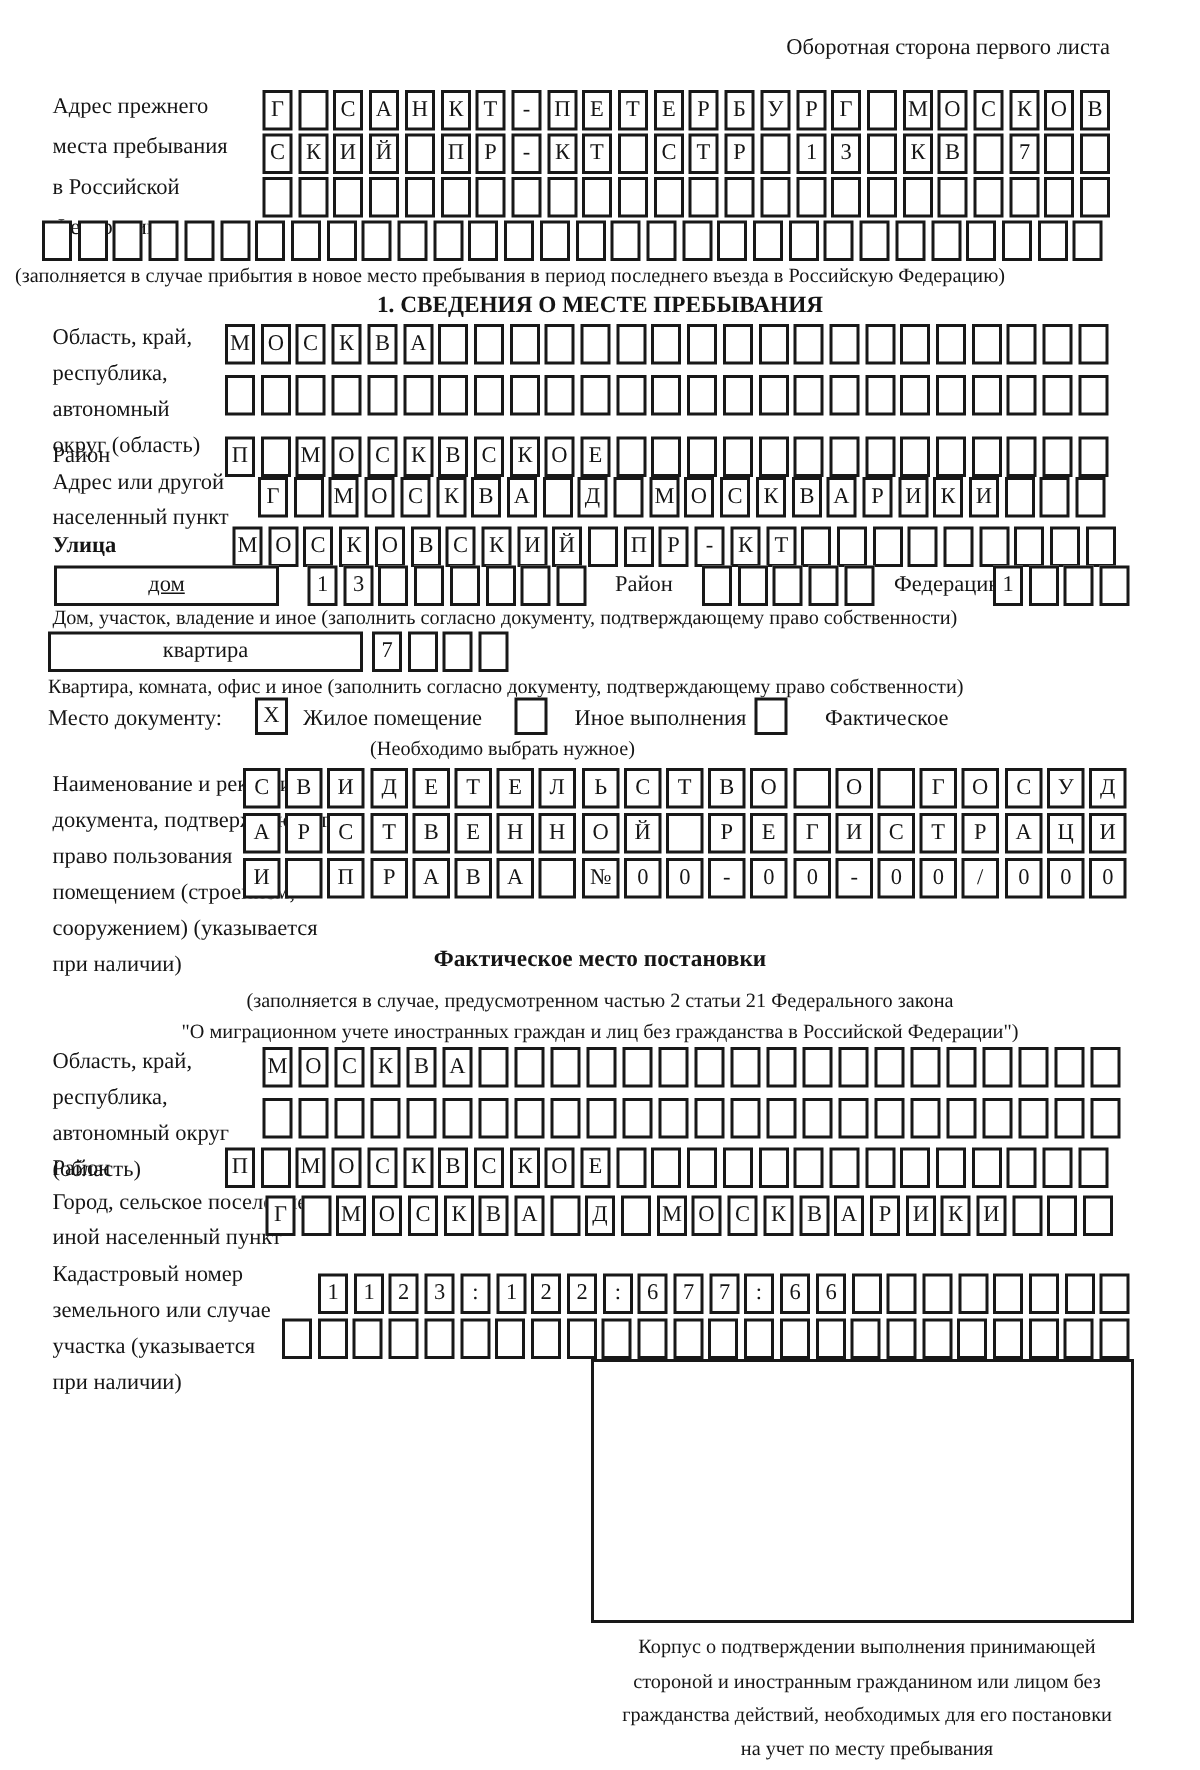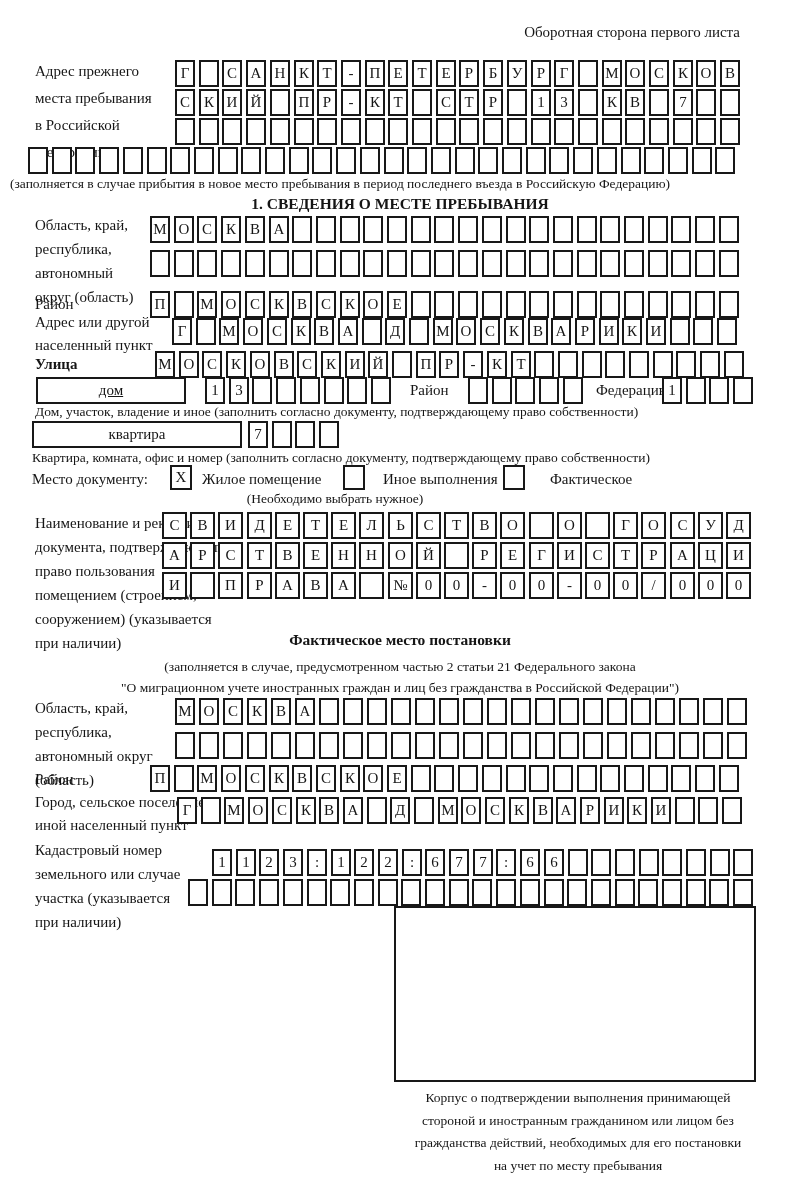--- a/index.html
+++ b/index.html
@@ -319,21 +319,21 @@
   </div>
 <div class="note" style="left:35px;top:404px;">Дом, участок, владение и иное (заполнить согласно документу, подтверждающему право собственности)</div>
 
 <div class="widebox" style="left:32px;top:421px;width:210px;">квартира</div>
 <div class="cellrow" style="left:248px;top:421px;">
     <div class="cell" style="left: 0px;">7</div>
     <div class="cell" style="left: 24px;"></div>
     <div class="cell" style="left: 47px;"></div>
     <div class="cell" style="left: 71px;"></div>
   </div>
-<div class="note" style="left:32px;top:450px;">Квартира, комната, офис и номер (заполнить согласно документу, подтверждающему право собственности)</div>
+<div class="note" style="left:32px;top:450px;">Квартира, комната, офис и иное (заполнить согласно документу, подтверждающему право собственности)</div>
 
 <div class="lbl" style="left:32px;top:467px;">Место документу:</div>
 <div class="chk" style="left:170px;top:465px;">X</div>
 <div class="lbl" style="left:202px;top:467px;">Жилое помещение</div>
 <div class="chk" style="left:343px;top:465px;"></div>
 <div class="lbl" style="left:383px;top:467px;">Иное выполнения</div>
 <div class="chk" style="left:503px;top:465px;"></div>
 <div class="lbl" style="left:550px;top:467px;">Фактическое</div>
 <div class="note ctr" style="left:160px;top:491px;width:350px;">(Необходимо выбрать нужное)</div>
 

